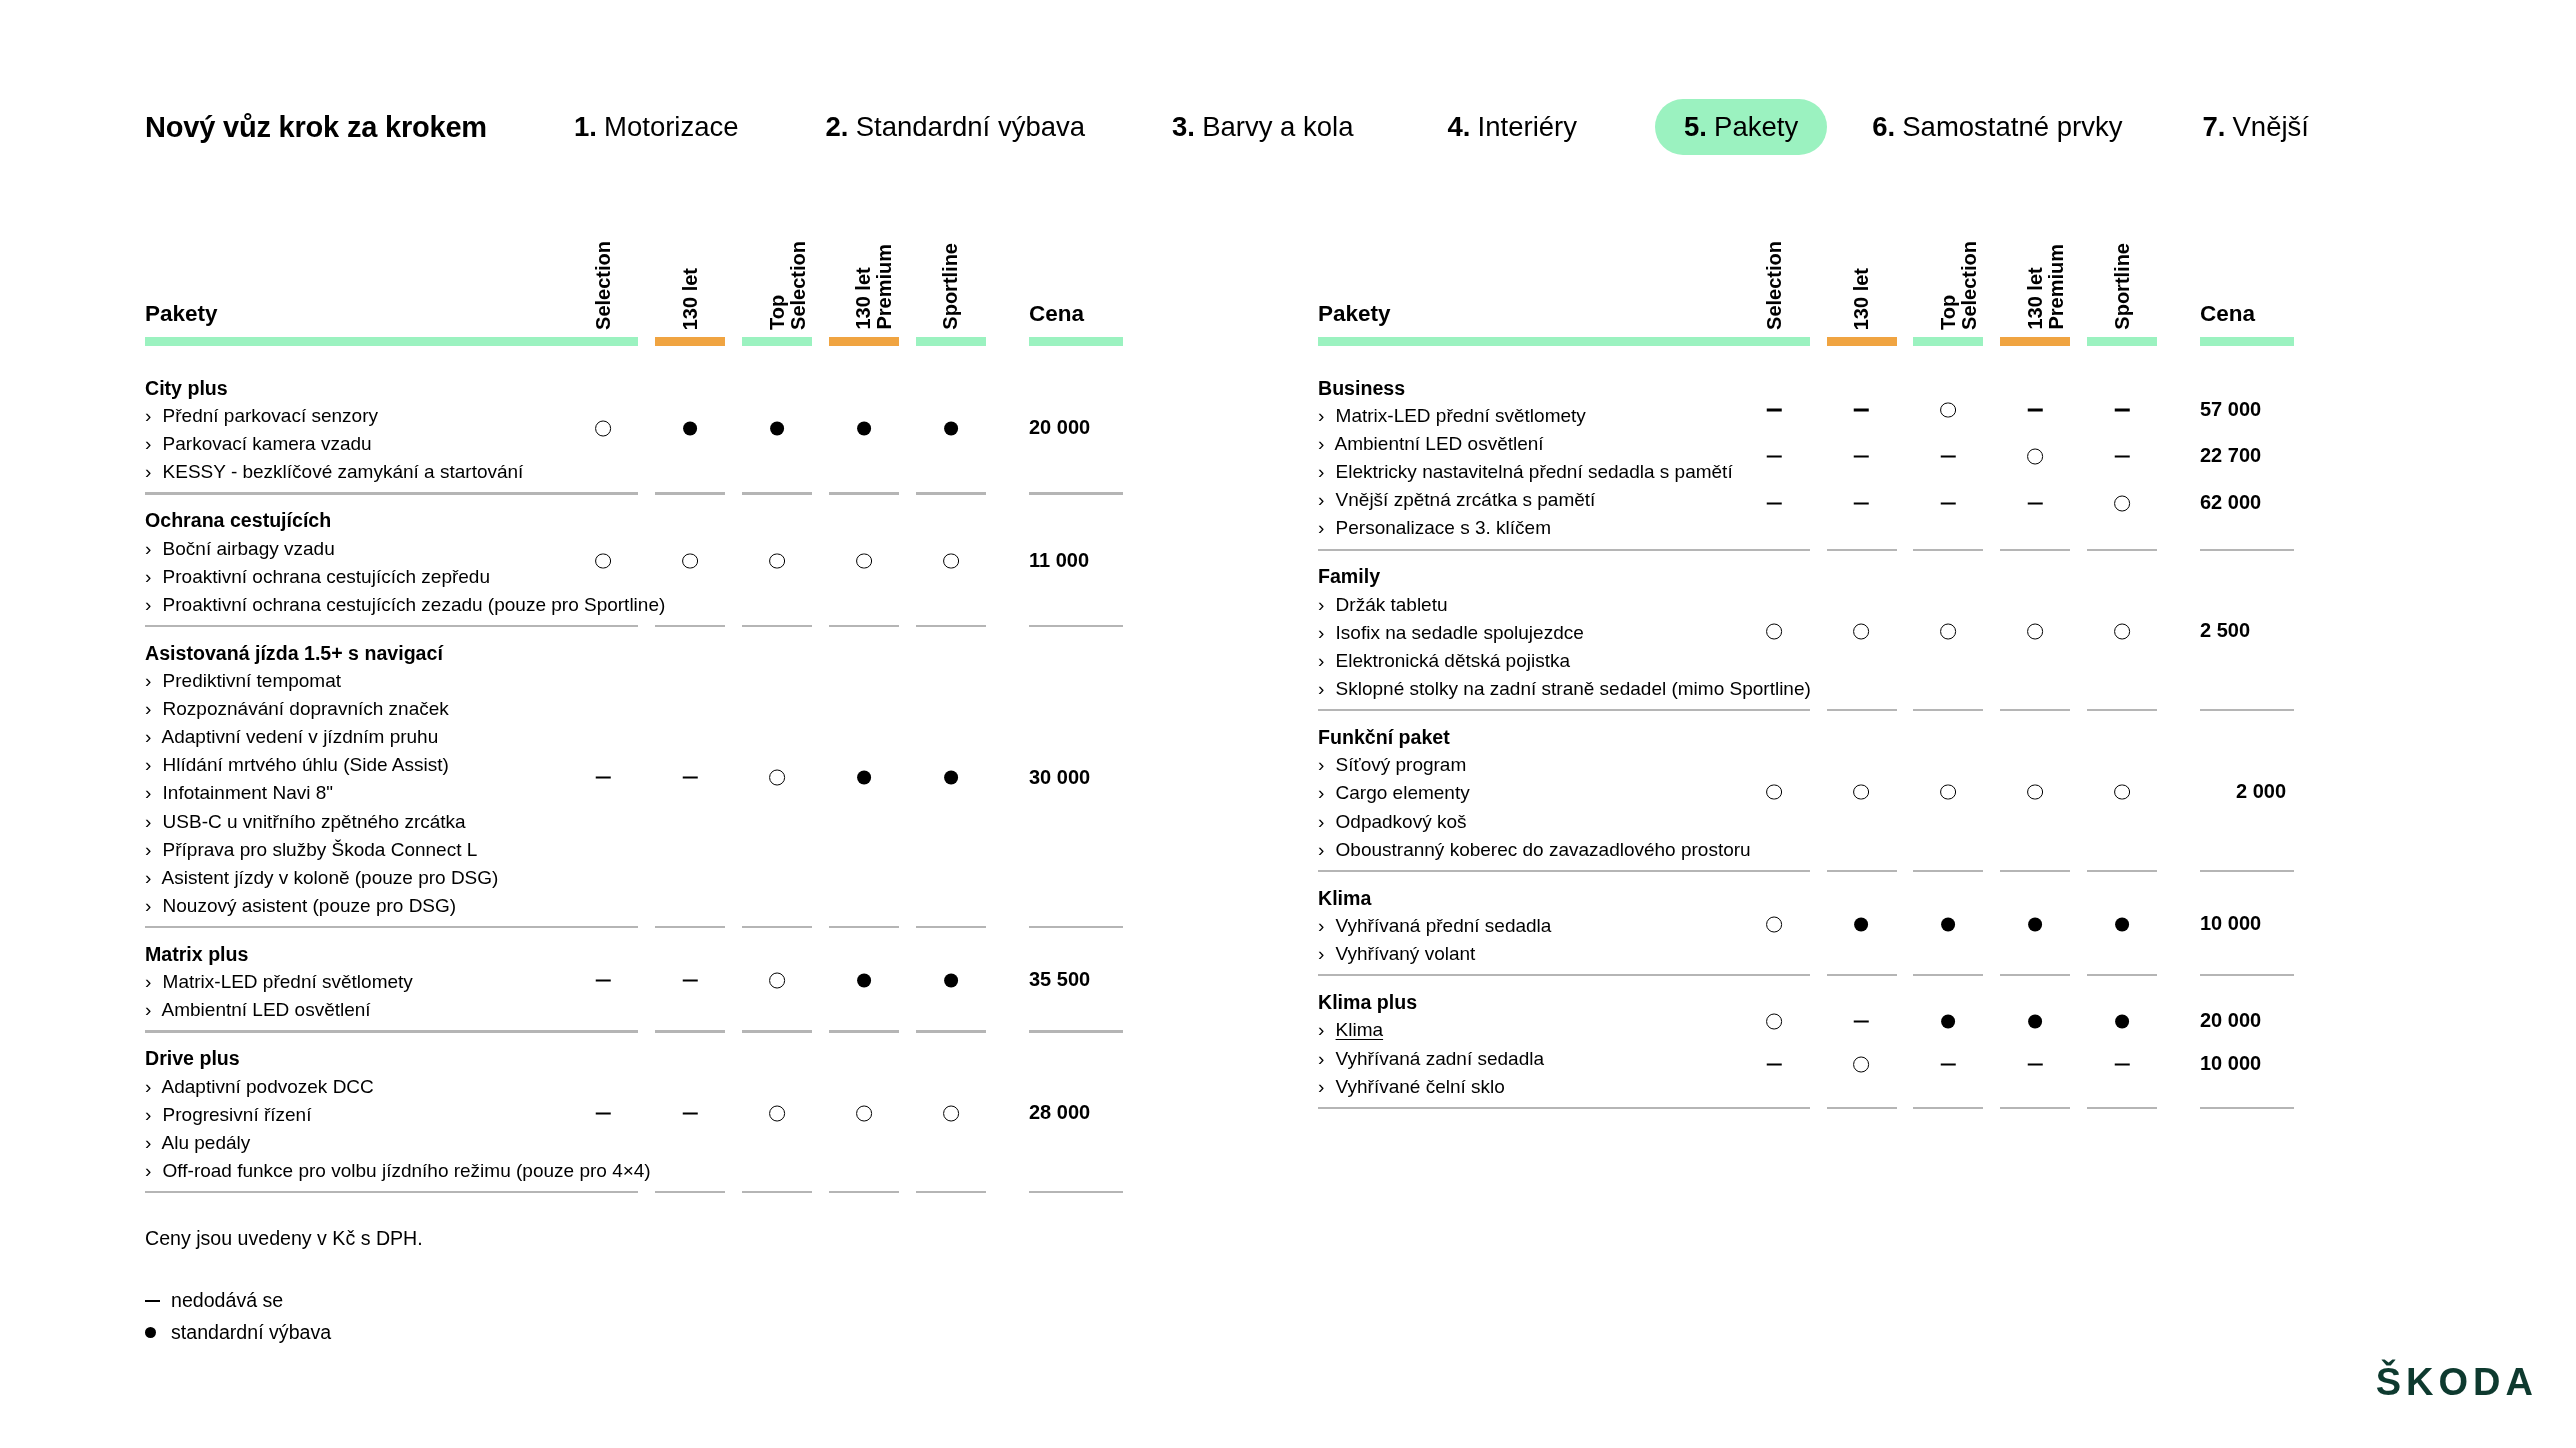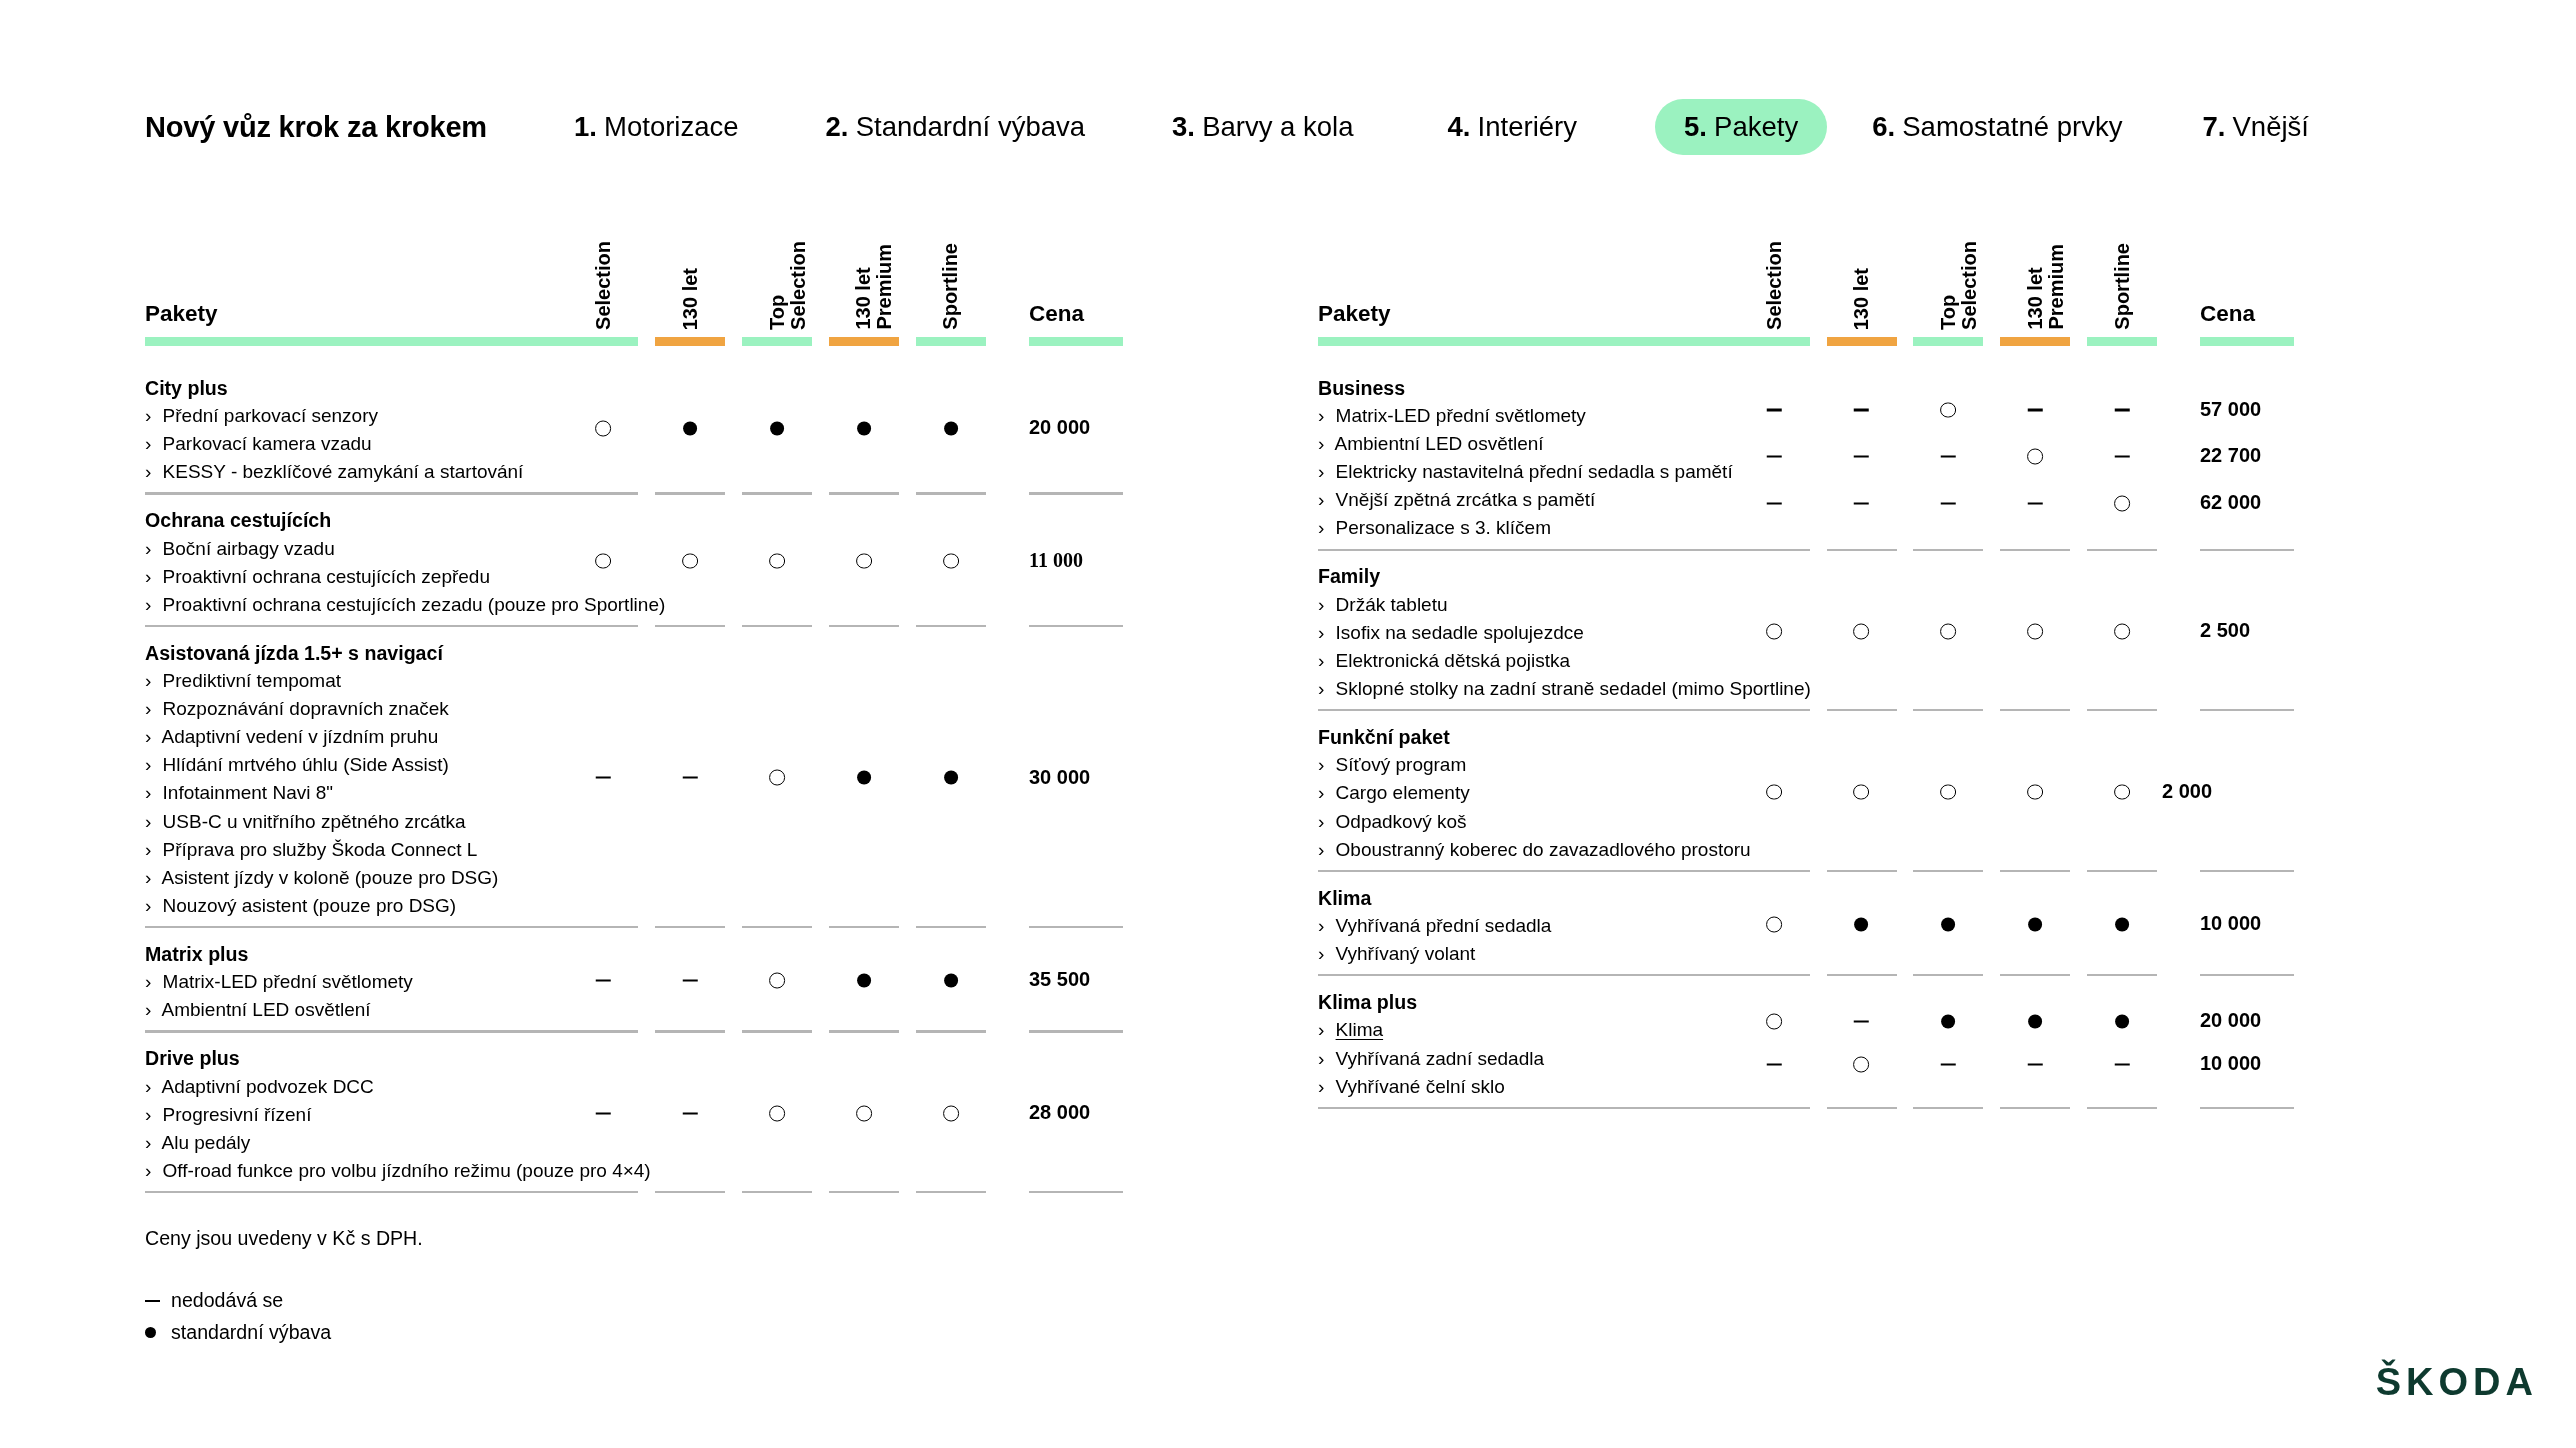--- a/index.html
+++ b/index.html
@@ -242,21 +242,21 @@
           <div class="feat"><span class="chev">›</span> <span>Boční airbagy vzadu</span></div>
           <div class="feat"><span class="chev">›</span> <span>Proaktivní ochrana cestujících zepředu</span></div>
           <div class="feat"><span class="chev">›</span> <span>Proaktivní ochrana cestujících zezadu (pouze pro Sportline)</span></div>
         </div>
         <div class="markers">
           <div class="cell" style="left: 458px; top: 50%;"><span class="dot-open"></span></div>
           <div class="cell" style="left: 545px; top: 50%;"><span class="dot-open"></span></div>
           <div class="cell" style="left: 632px; top: 50%;"><span class="dot-open"></span></div>
           <div class="cell" style="left: 719px; top: 50%;"><span class="dot-open"></span></div>
           <div class="cell" style="left: 806px; top: 50%;"><span class="dot-open"></span></div>
-          <div class="price" style="left: 884px; top: 50%; font-family: Liberation Serif, serif;">11 000</div>
+          <div class="price" style="left: 884px; top: 50%;">11 000</div>
         </div>
       </div>
       <div style="position: relative; height: 2.2px;">
         <div style="position: absolute; top: 0px; left: 0px; width: 423px; height: 2.2px; background: rgb(181, 181, 181);"></div>
         <div style="position: absolute; top: 0px; left: 423px; width: 70px; height: 2.2px; background: rgb(181, 181, 181);"></div>
         <div style="position: absolute; top: 0px; left: 510px; width: 70px; height: 2.2px; background: rgb(181, 181, 181);"></div>
         <div style="position: absolute; top: 0px; left: 597px; width: 70px; height: 2.2px; background: rgb(181, 181, 181);"></div>
         <div style="position: absolute; top: 0px; left: 684px; width: 70px; height: 2.2px; background: rgb(181, 181, 181);"></div>
         <div style="position: absolute; top: 0px; left: 771px; width: 70px; height: 2.2px; background: rgb(181, 181, 181);"></div>
         <div style="position: absolute; top: 0px; left: 884px; width: 94px; height: 2.2px; background: rgb(181, 181, 181);"></div>
@@ -447,21 +447,21 @@
           <div class="feat"><span class="chev">›</span> <span>Cargo elementy</span></div>
           <div class="feat"><span class="chev">›</span> <span>Odpadkový koš</span></div>
           <div class="feat"><span class="chev">›</span> <span>Oboustranný koberec do zavazadlového prostoru</span></div>
         </div>
         <div class="markers">
           <div class="cell" style="left: 456px; top: 50%;"><span class="dot-open"></span></div>
           <div class="cell" style="left: 543px; top: 50%;"><span class="dot-open"></span></div>
           <div class="cell" style="left: 630px; top: 50%;"><span class="dot-open"></span></div>
           <div class="cell" style="left: 717px; top: 50%;"><span class="dot-open"></span></div>
           <div class="cell" style="left: 804px; top: 50%;"><span class="dot-open"></span></div>
-          <div class="price" style="left: 844px; top: 50%;">2 000</div>
+          <div class="price" style="left: 918px; top: 50%;">2 000</div>
         </div>
       </div>
       <div style="position: relative; height: 2.2px;">
         <div style="position: absolute; top: 0px; left: 0px; width: 422px; height: 2.2px; background: rgb(181, 181, 181);"></div>
         <div style="position: absolute; top: 0px; left: 422px; width: 70px; height: 2.2px; background: rgb(181, 181, 181);"></div>
         <div style="position: absolute; top: 0px; left: 509px; width: 70px; height: 2.2px; background: rgb(181, 181, 181);"></div>
         <div style="position: absolute; top: 0px; left: 595px; width: 70px; height: 2.2px; background: rgb(181, 181, 181);"></div>
         <div style="position: absolute; top: 0px; left: 682px; width: 70px; height: 2.2px; background: rgb(181, 181, 181);"></div>
         <div style="position: absolute; top: 0px; left: 769px; width: 70px; height: 2.2px; background: rgb(181, 181, 181);"></div>
         <div style="position: absolute; top: 0px; left: 882px; width: 94px; height: 2.2px; background: rgb(181, 181, 181);"></div>

